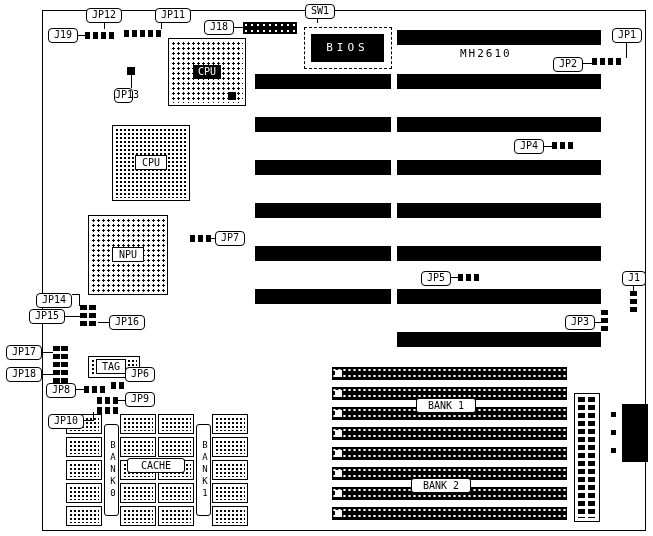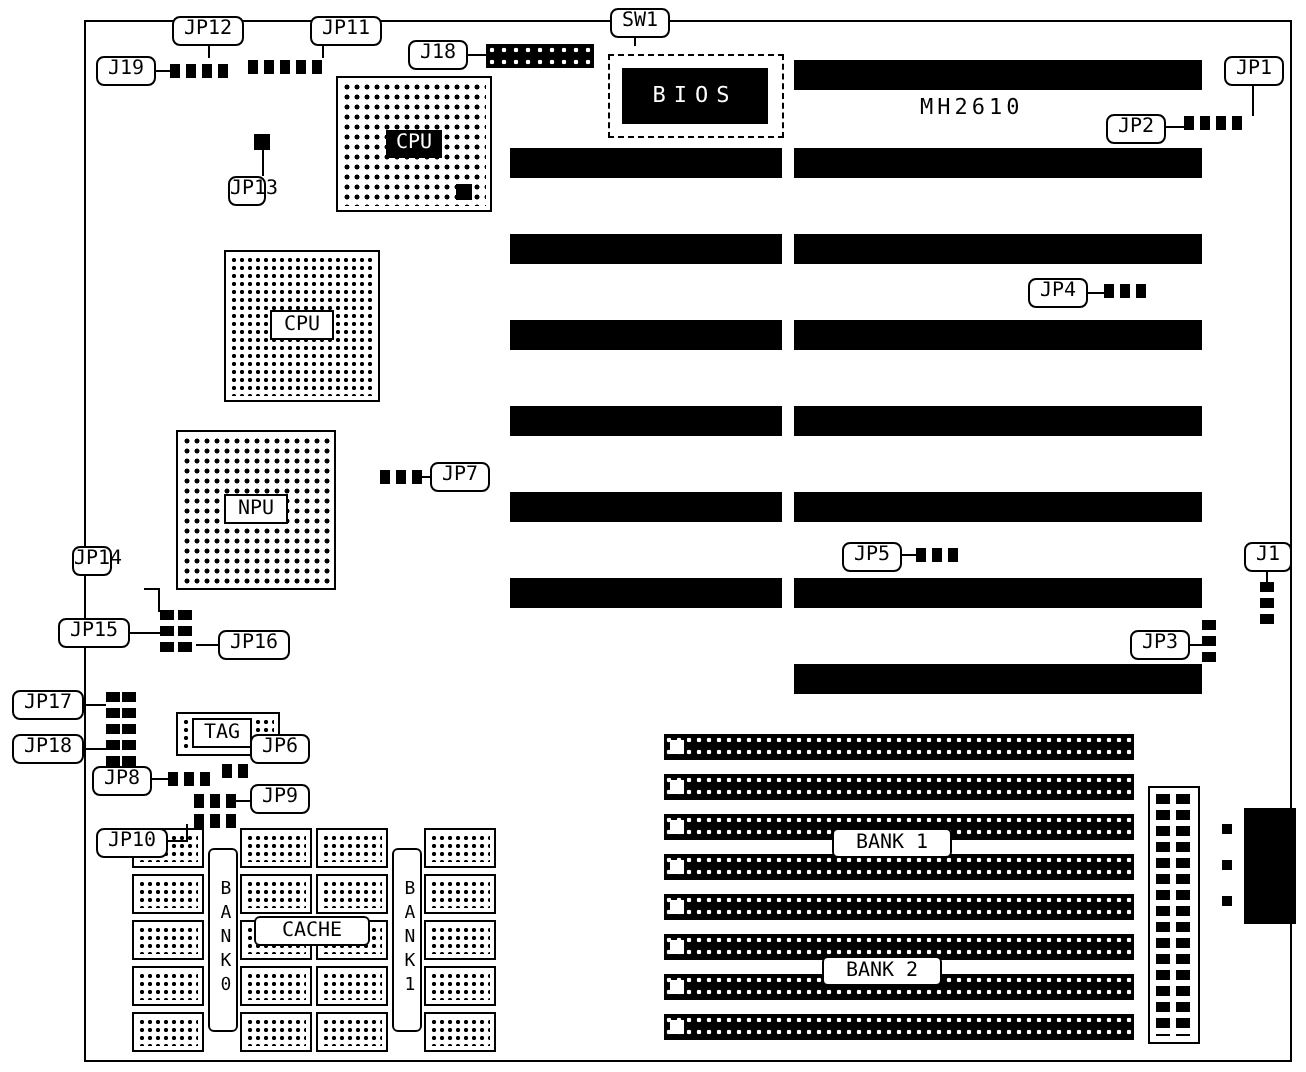--- a/index.html
+++ b/index.html
@@ -178,21 +178,21 @@
   <div class="simm" style="left:332px;top:467px;">
       <div class="pin1"></div>
     </div>
   <div class="simm" style="left:332px;top:487px;">
       <div class="pin1"></div>
     </div>
   <div class="simm" style="left:332px;top:507px;">
       <div class="pin1"></div>
     </div>
 
-  <div class="memlabel" style="left:416px;top:398px;width:60px;margin-top:16px;">BANK 1</div>
+  <div class="memlabel" style="left:416px;top:398px;width:60px;">BANK 1</div>
   <div class="memlabel" style="left:411px;top:478px;width:60px;">BANK 2</div>
 
   <div class="header-strip" style="left:574px;top:393px;width:26px;height:129px;"></div>
   <div class="jumper-v" style="left:578px;top:397px;height:121px;"></div>
   <div class="jumper-v" style="left:588px;top:397px;height:121px;"></div>
 
   <div class="blk" style="left:622px;top:404px;width:26px;height:58px;"></div>
   <div class="blk" style="left:611px;top:412px;width:5px;height:5px;"></div>
   <div class="blk" style="left:611px;top:430px;width:5px;height:5px;"></div>
   <div class="blk" style="left:611px;top:448px;width:5px;height:5px;"></div>
@@ -247,21 +247,21 @@
   <div class="callout" style="left:204px;top:20px;width:30px;">J18</div>
   <div class="callout" style="left:305px;top:4px;width:30px;">SW1</div>
   <div class="callout" style="left:48px;top:28px;width:30px;">J19</div>
   <div class="callout" style="left:612px;top:28px;width:30px;">JP1</div>
   <div class="callout" style="left:553px;top:57px;width:30px;">JP2</div>
   <div class="callout" style="left:114px;top:88px;width:19px;">JP13</div>
   <div class="callout" style="left:514px;top:139px;width:30px;">JP4</div>
   <div class="callout" style="left:215px;top:231px;width:30px;">JP7</div>
   <div class="callout" style="left:421px;top:271px;width:30px;">JP5</div>
   <div class="callout" style="left:622px;top:271px;width:24px;">J1</div>
-  <div class="callout" style="left:36px;top:273px;width:20px;">JP14</div>
+  <div class="callout" style="left:36px;top:293px;width:36px;">JP14</div>
   <div class="callout" style="left:29px;top:309px;width:36px;">JP15</div>
   <div class="callout" style="left:109px;top:315px;width:36px;">JP16</div>
   <div class="callout" style="left:565px;top:315px;width:30px;">JP3</div>
   <div class="callout" style="left:6px;top:345px;width:36px;">JP17</div>
   <div class="callout" style="left:6px;top:367px;width:36px;">JP18</div>
   <div class="callout" style="left:125px;top:367px;width:30px;">JP6</div>
   <div class="callout" style="left:46px;top:383px;width:30px;">JP8</div>
   <div class="callout" style="left:125px;top:392px;width:30px;">JP9</div>
   <div class="callout" style="left:48px;top:414px;width:36px;">JP10</div>
 

